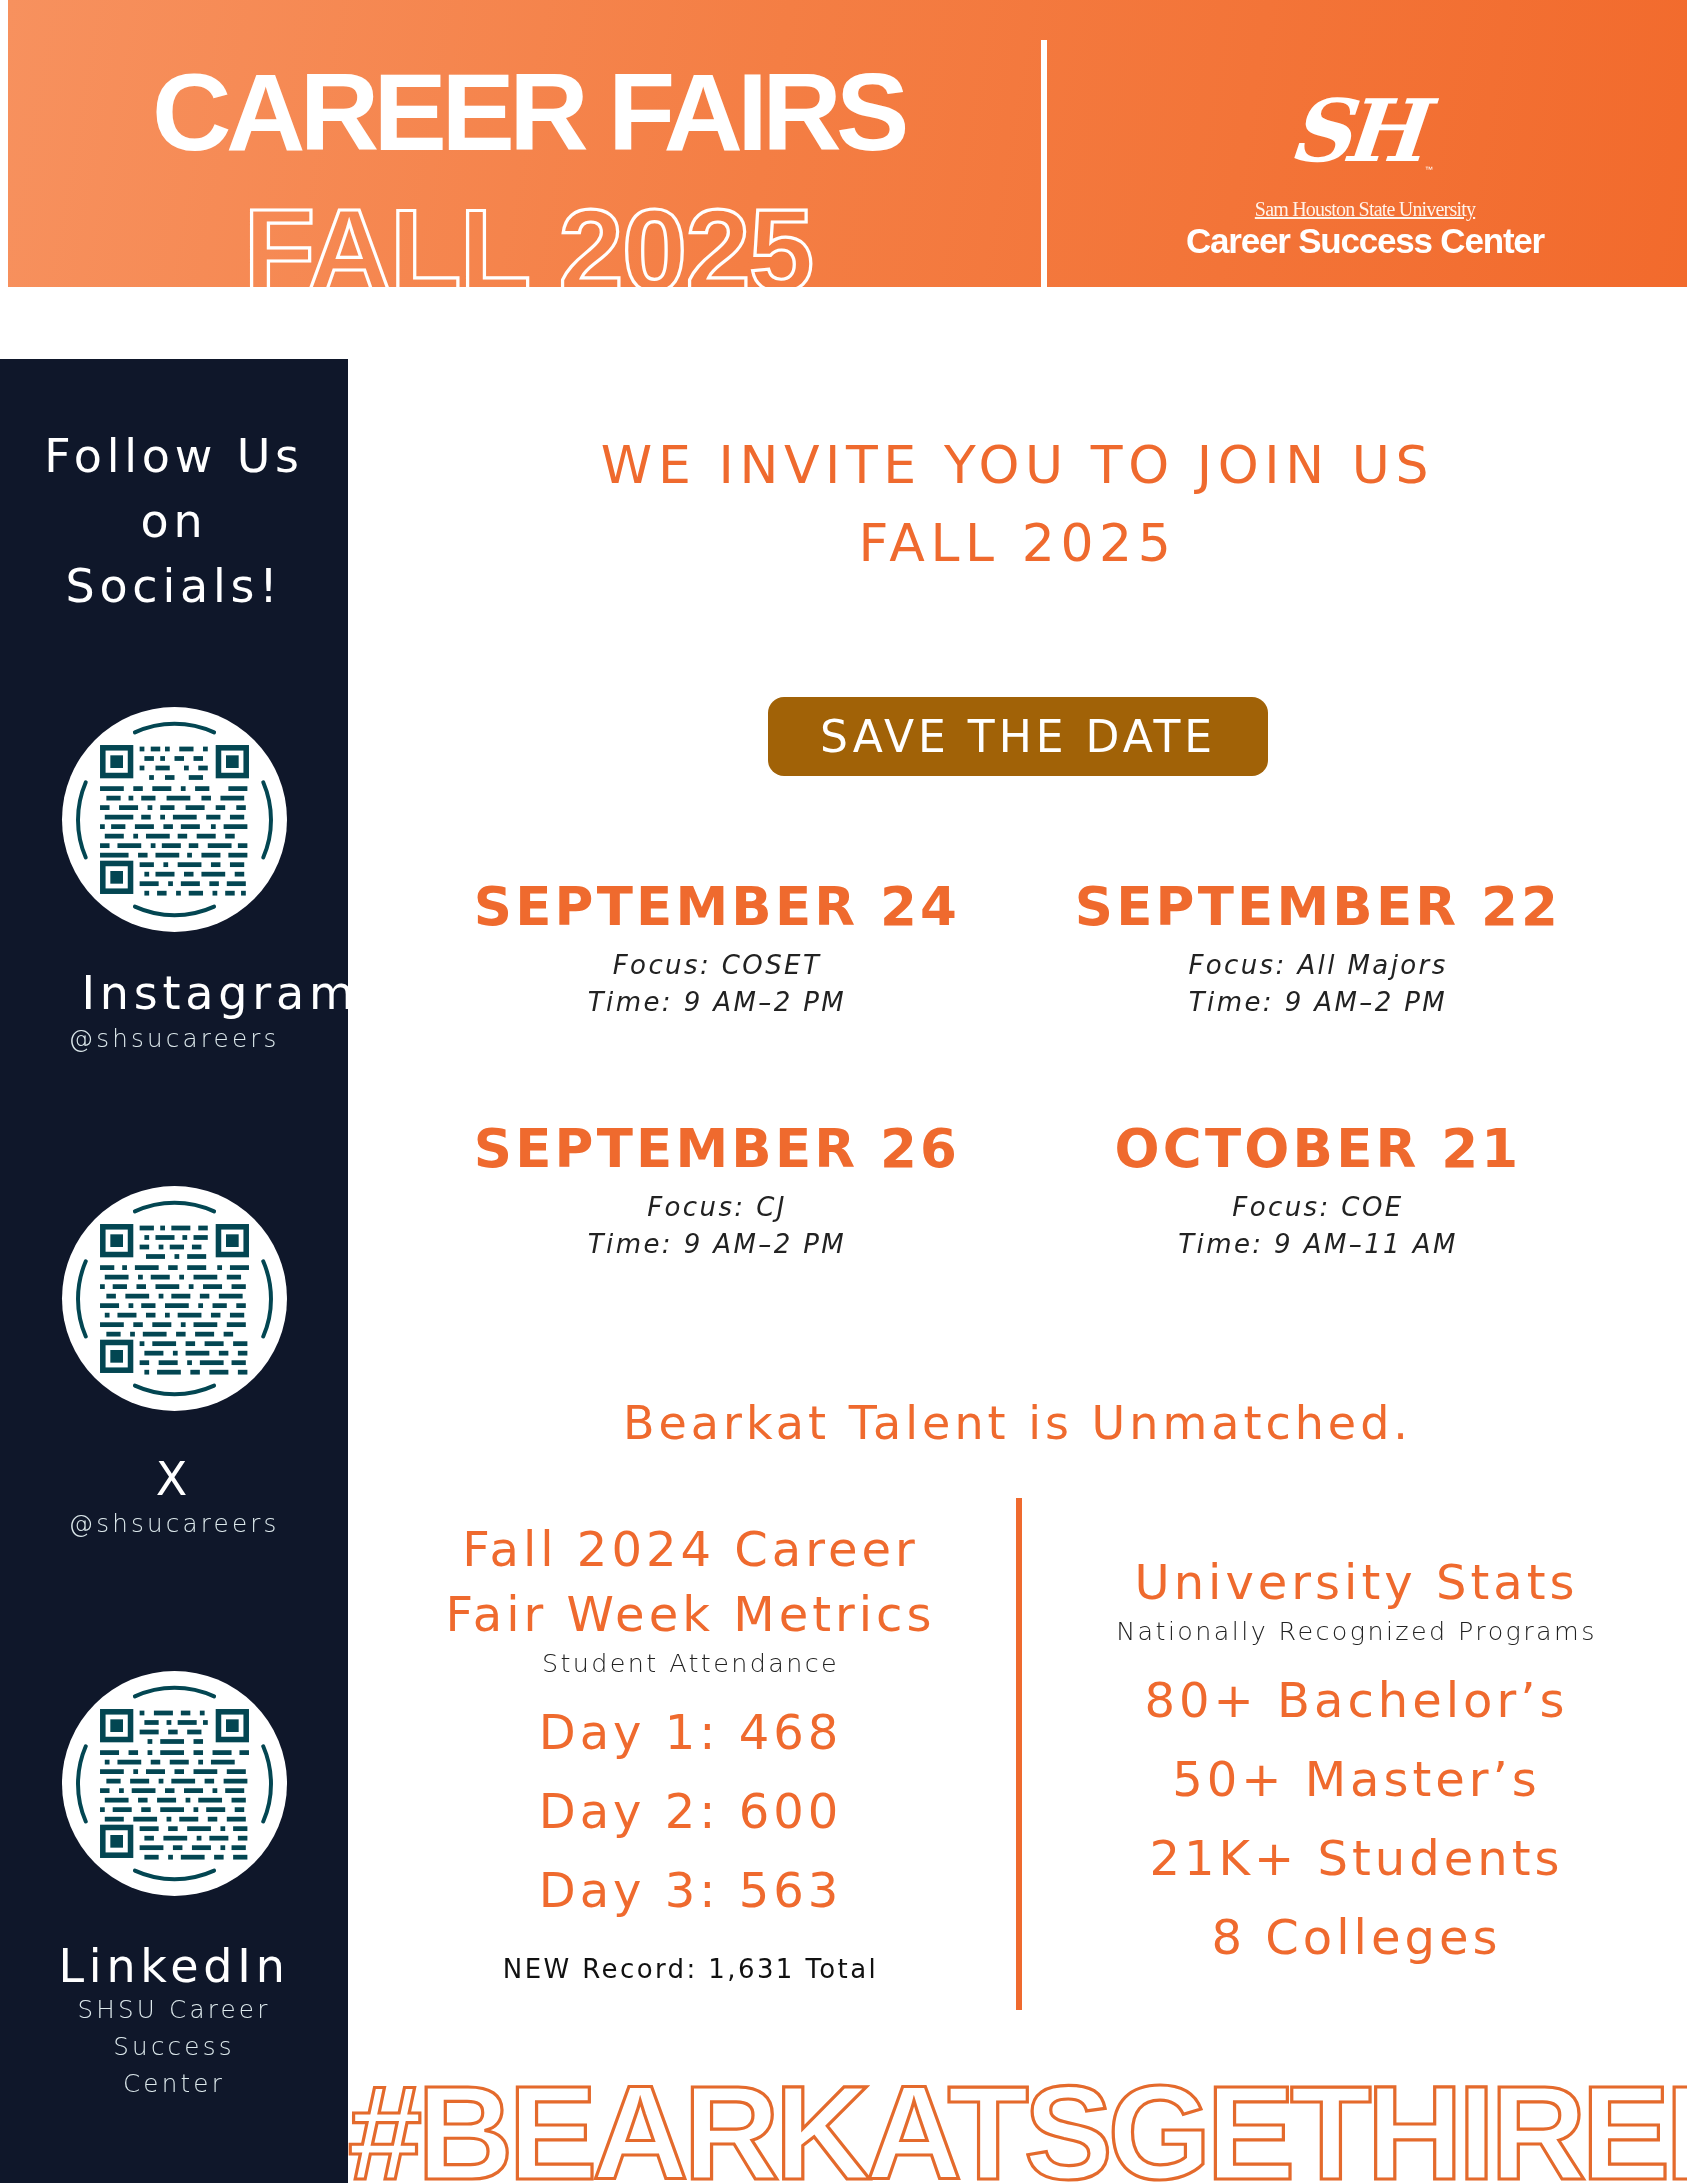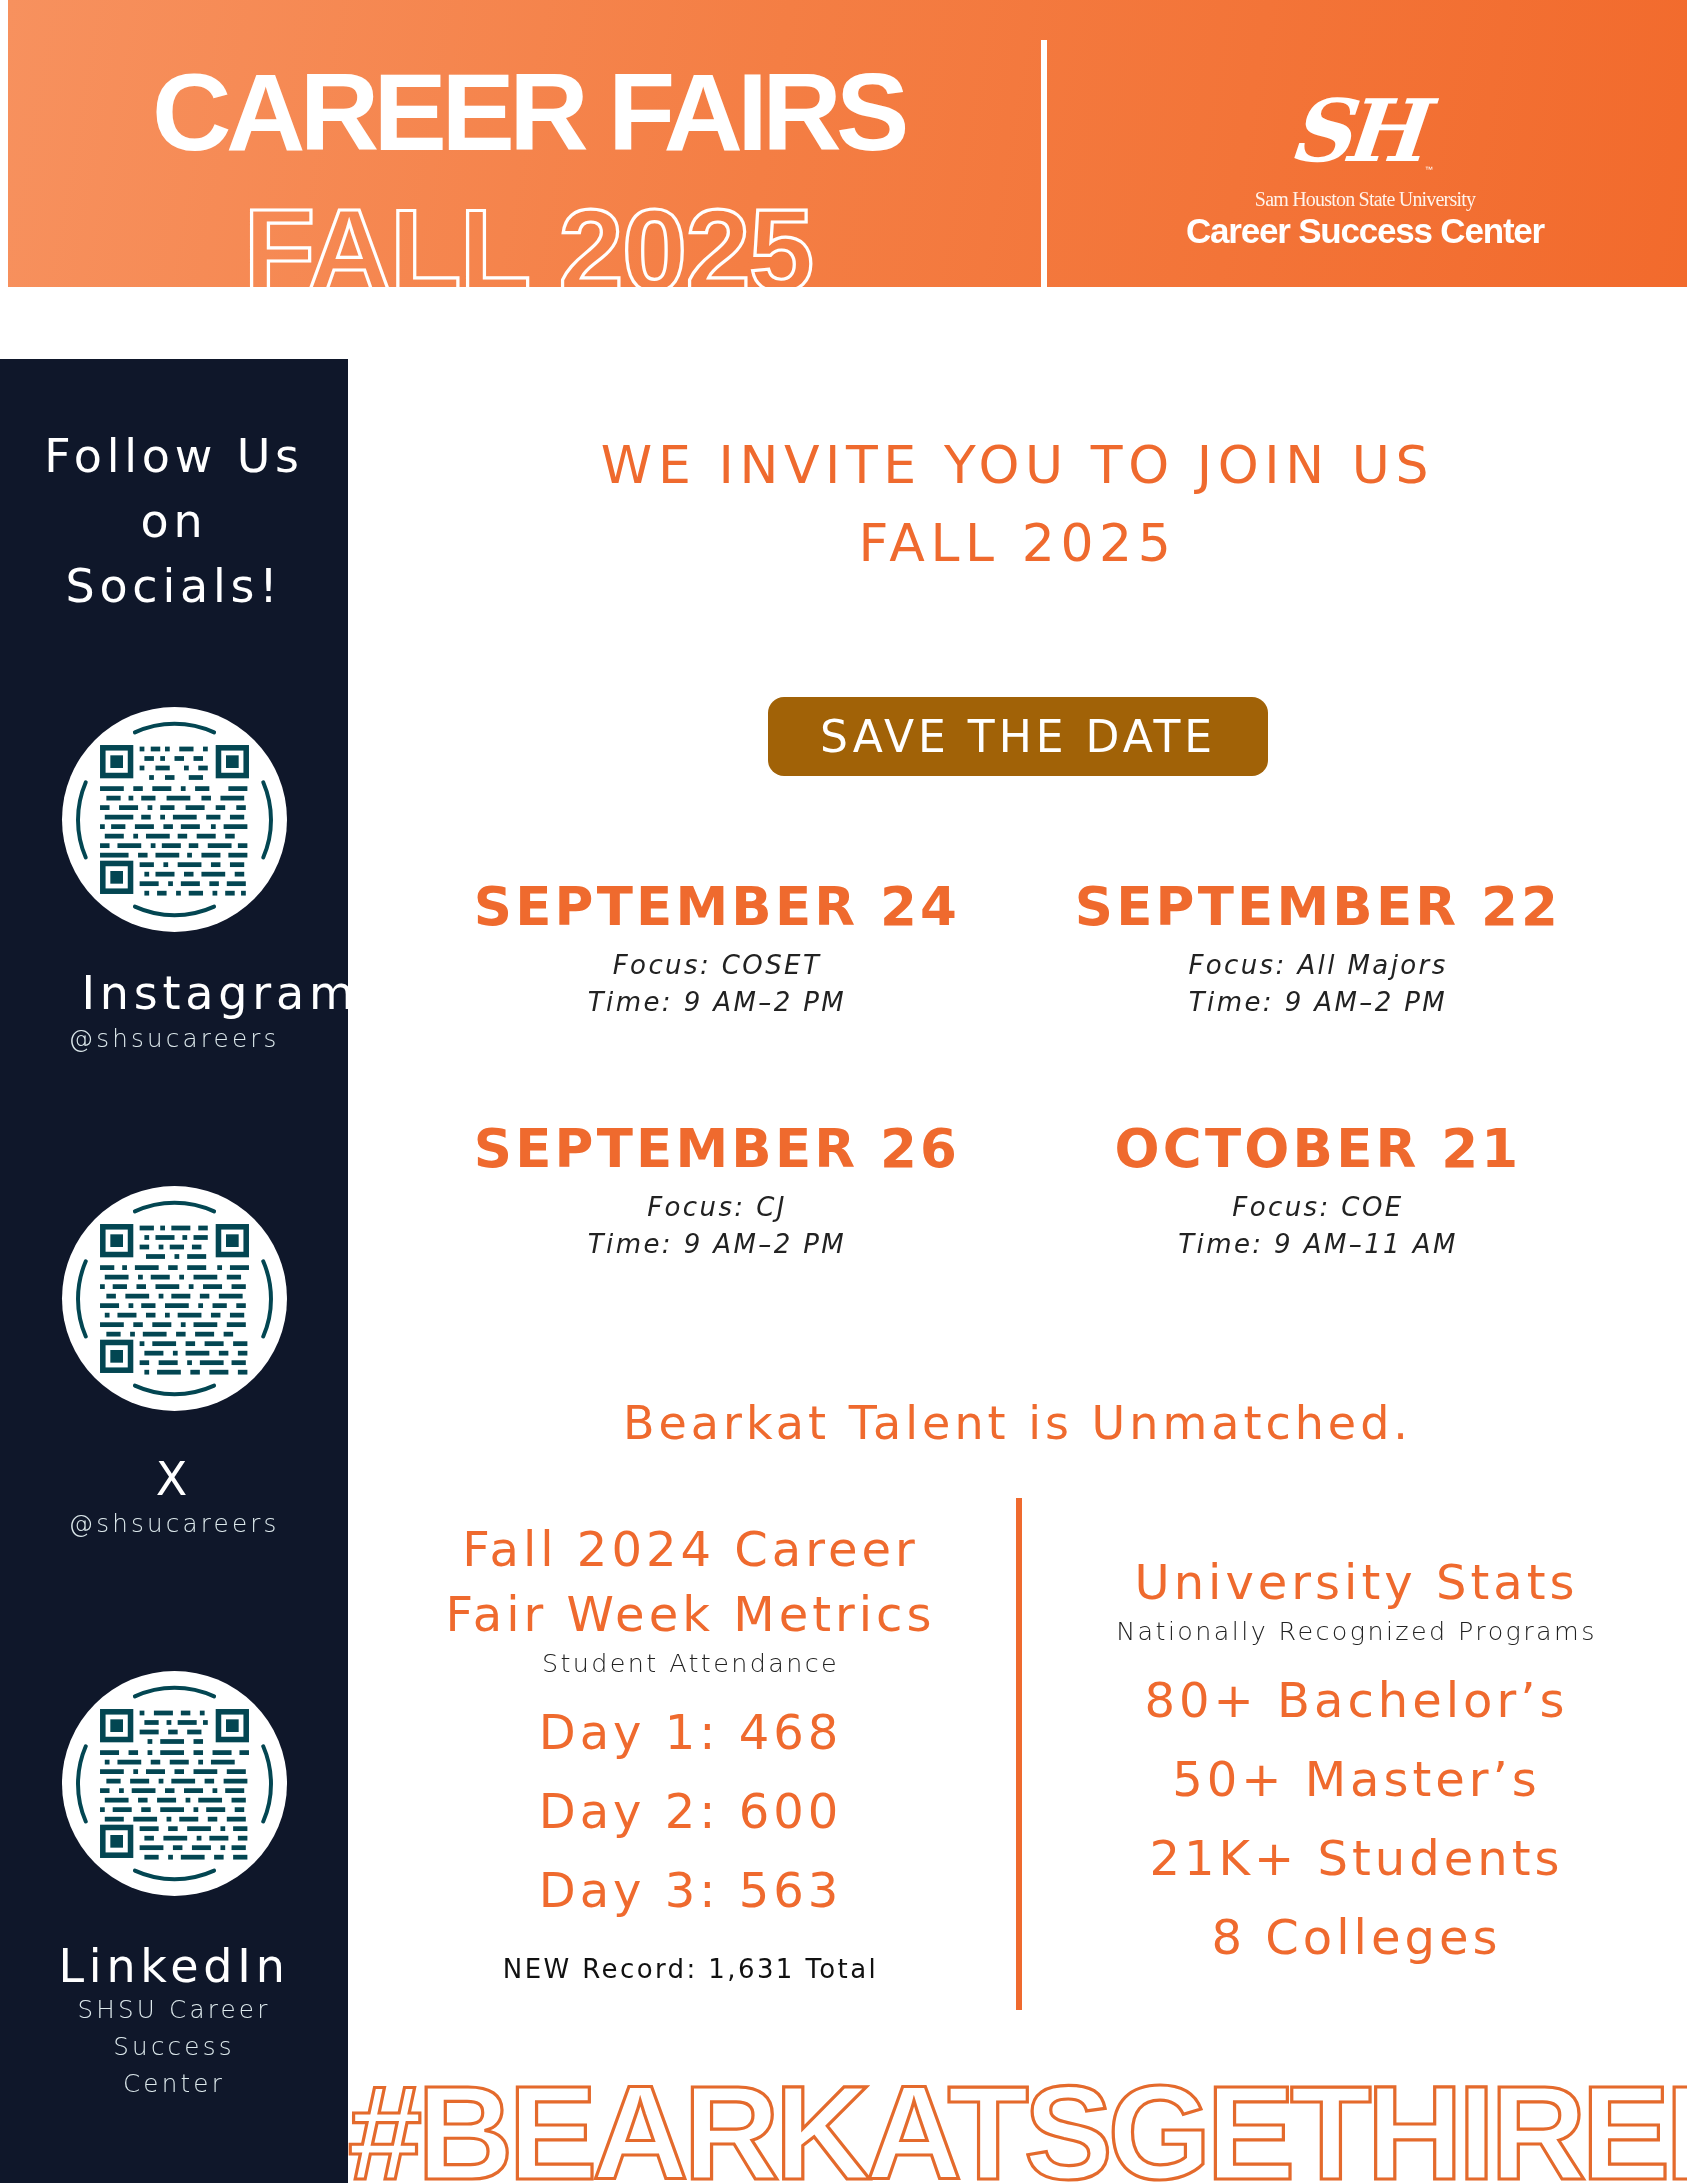--- a/index.html
+++ b/index.html
@@ -27,21 +27,21 @@
   }
   .logo-block { position: absolute; left: 1127px; top: 87px; width: 460px; text-align: center; color: #fff; }
   .logo-mark {
     font-family: "DejaVu Serif", serif; font-weight: 700; font-style: italic;
     font-size: 86px; line-height: 87px; letter-spacing: -8px; color: #fff;
     transform: skewX(-8deg); display: inline-block;
   }
   .logo-tm { font-size: 8px; vertical-align: bottom; letter-spacing: 0; }
   .logo-univ {
     font-family: "Liberation Serif", serif; font-size: 20px; line-height: 24px;
-    letter-spacing: -0.8px; margin-top: 13px; color: #fff4ec;
+    letter-spacing: -0.8px; margin-top: 23px; color: #fff4ec; text-decoration: underline;
   }
   .logo-center {
     font-family: "Liberation Sans", sans-serif; font-weight: 700;
     font-size: 35px; line-height: 40px; letter-spacing: -1.2px; color: #fff;
   }
 
   
   .sidebar {
     position: absolute; left: 0; top: 359px; width: 348px; height: 2064px; background: #0f172a;
     color: #ffffff;

